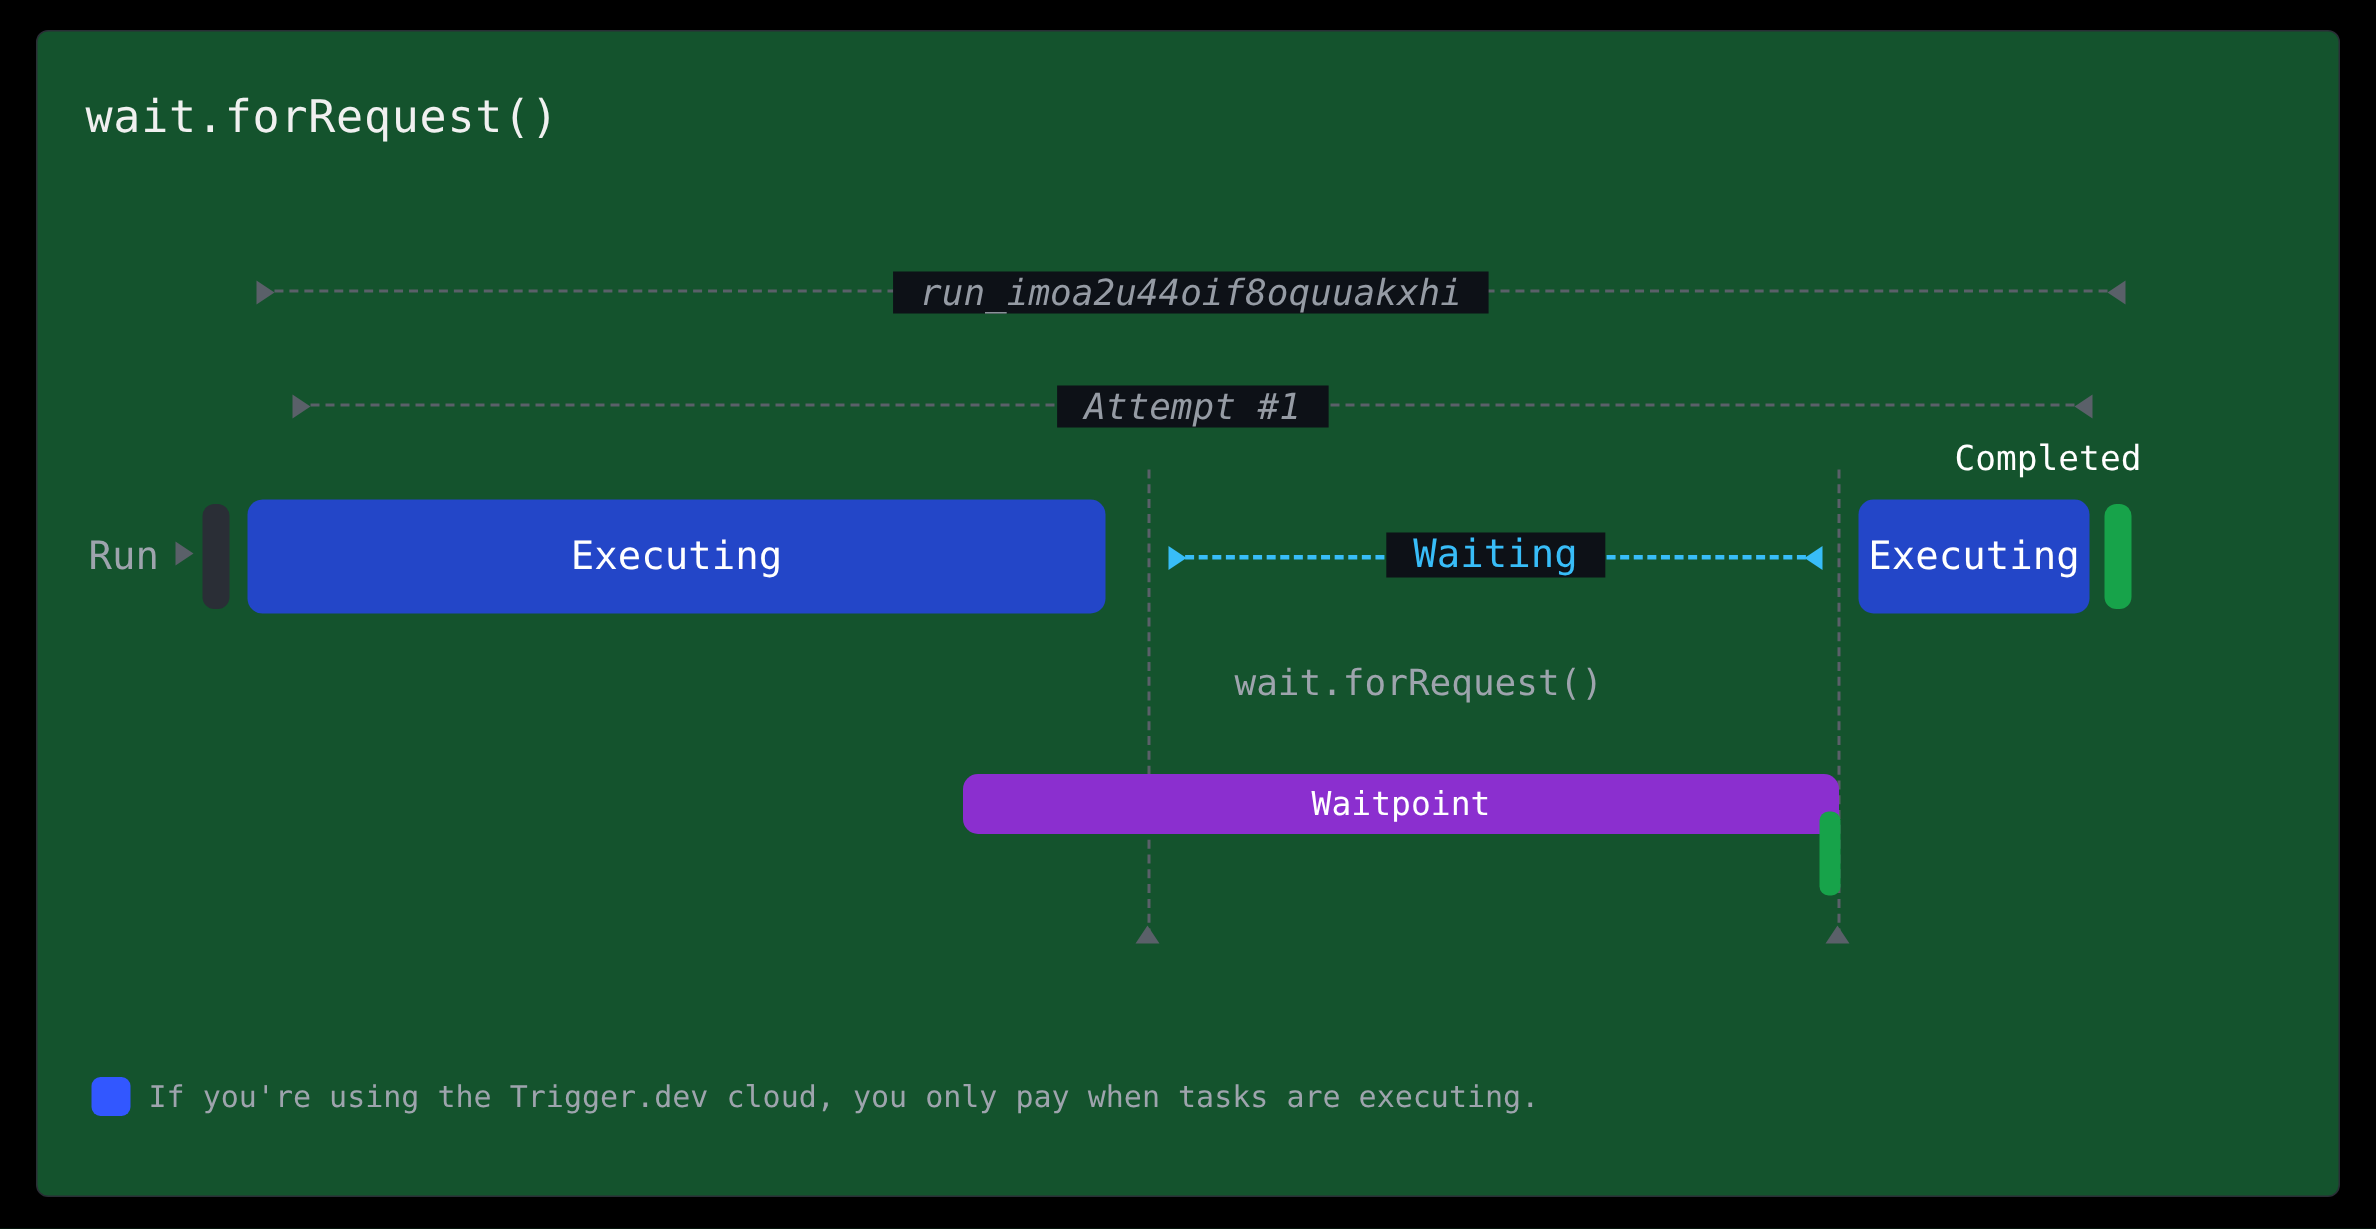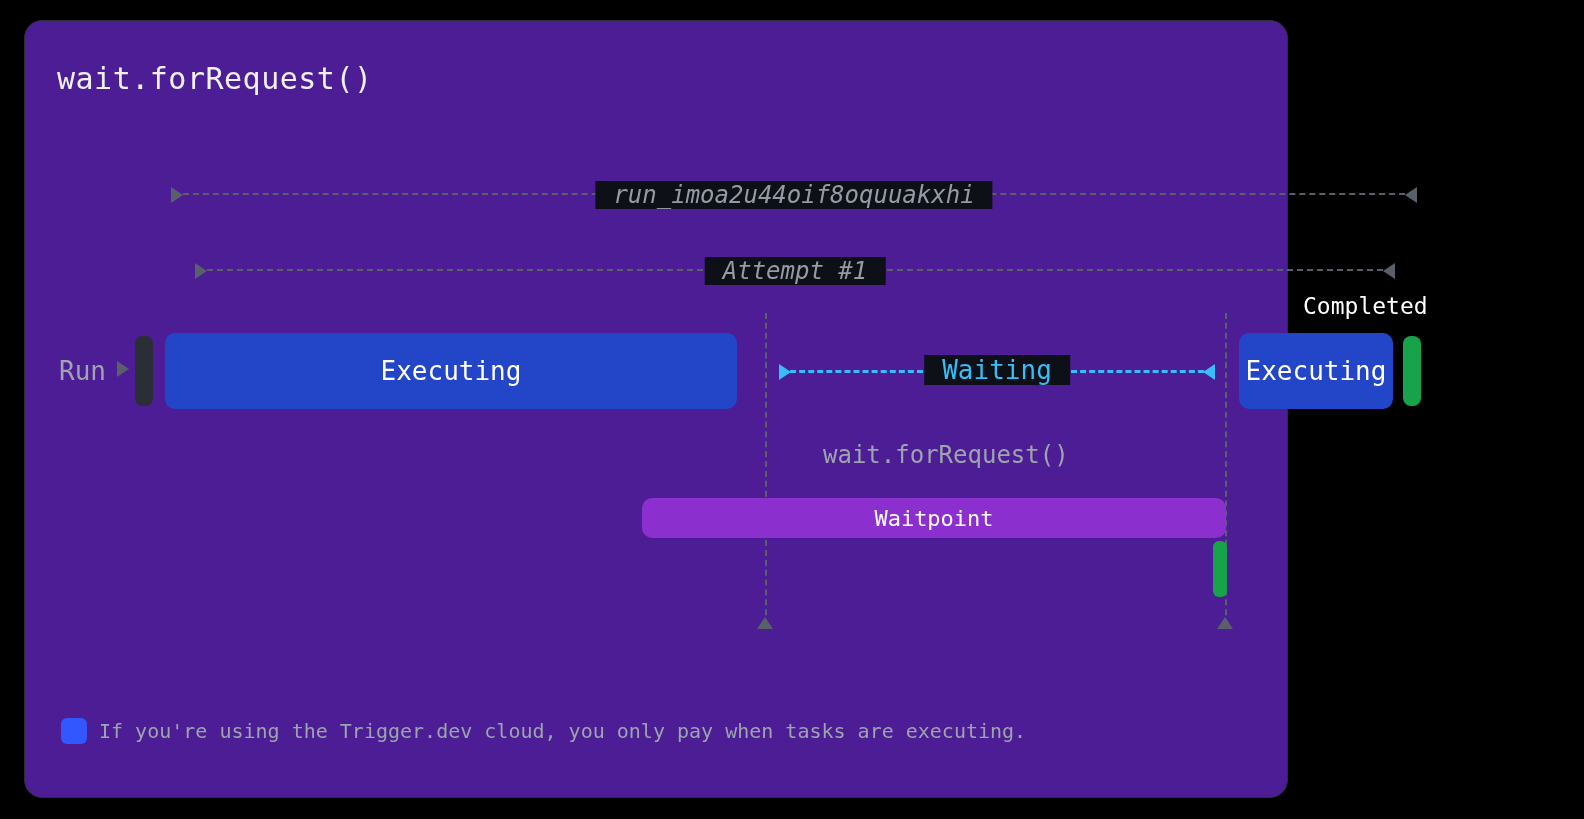--- a/index.html
+++ b/index.html
@@ -4,24 +4,24 @@
 <style>
   * { box-sizing: border-box; margin: 0; padding: 0; }
   html, body { width: 1584px; height: 819px; background: #000; }
   body {
     font-family: ui-monospace, "SF Mono", Menlo, Consolas, monospace;
     color: #e6e6e6;
   }
   .panel {
     position: absolute;
     left: 24px; top: 20px;
-    width: 1264px; height: 778px;
-    background: #4c1d95;
+    width: 1536px; height: 778px;
+    background: #14532d;
     border: 1px solid #2a2e36;
-    border-radius: 18px;
+    border-radius: 8px;
   }
   .title {
     position: absolute;
     left: 32px; top: 40px;
     font-size: 30px;
     color: #f0f0f0;
     letter-spacing: 0.5px;
   }
   
   .hrule {
@@ -118,21 +118,21 @@
   }
 
   .wfr-label {
     position: absolute;
     left: 798px; top: 420px;
     color: #9ea4ad;
     font-size: 24px;
   }
   .waitpoint {
     position: absolute;
-    left: 617px; top: 477px;
+    left: 617px; top: 495px;
     width: 584px; height: 40px;
     background: #8b2fcf;
     color: #ffffff;
     border-radius: 10px;
     display: flex; align-items: center; justify-content: center;
     font-size: 22px;
   }
   .rpc {
     position: absolute;
     left: 655px; top: 516px;

